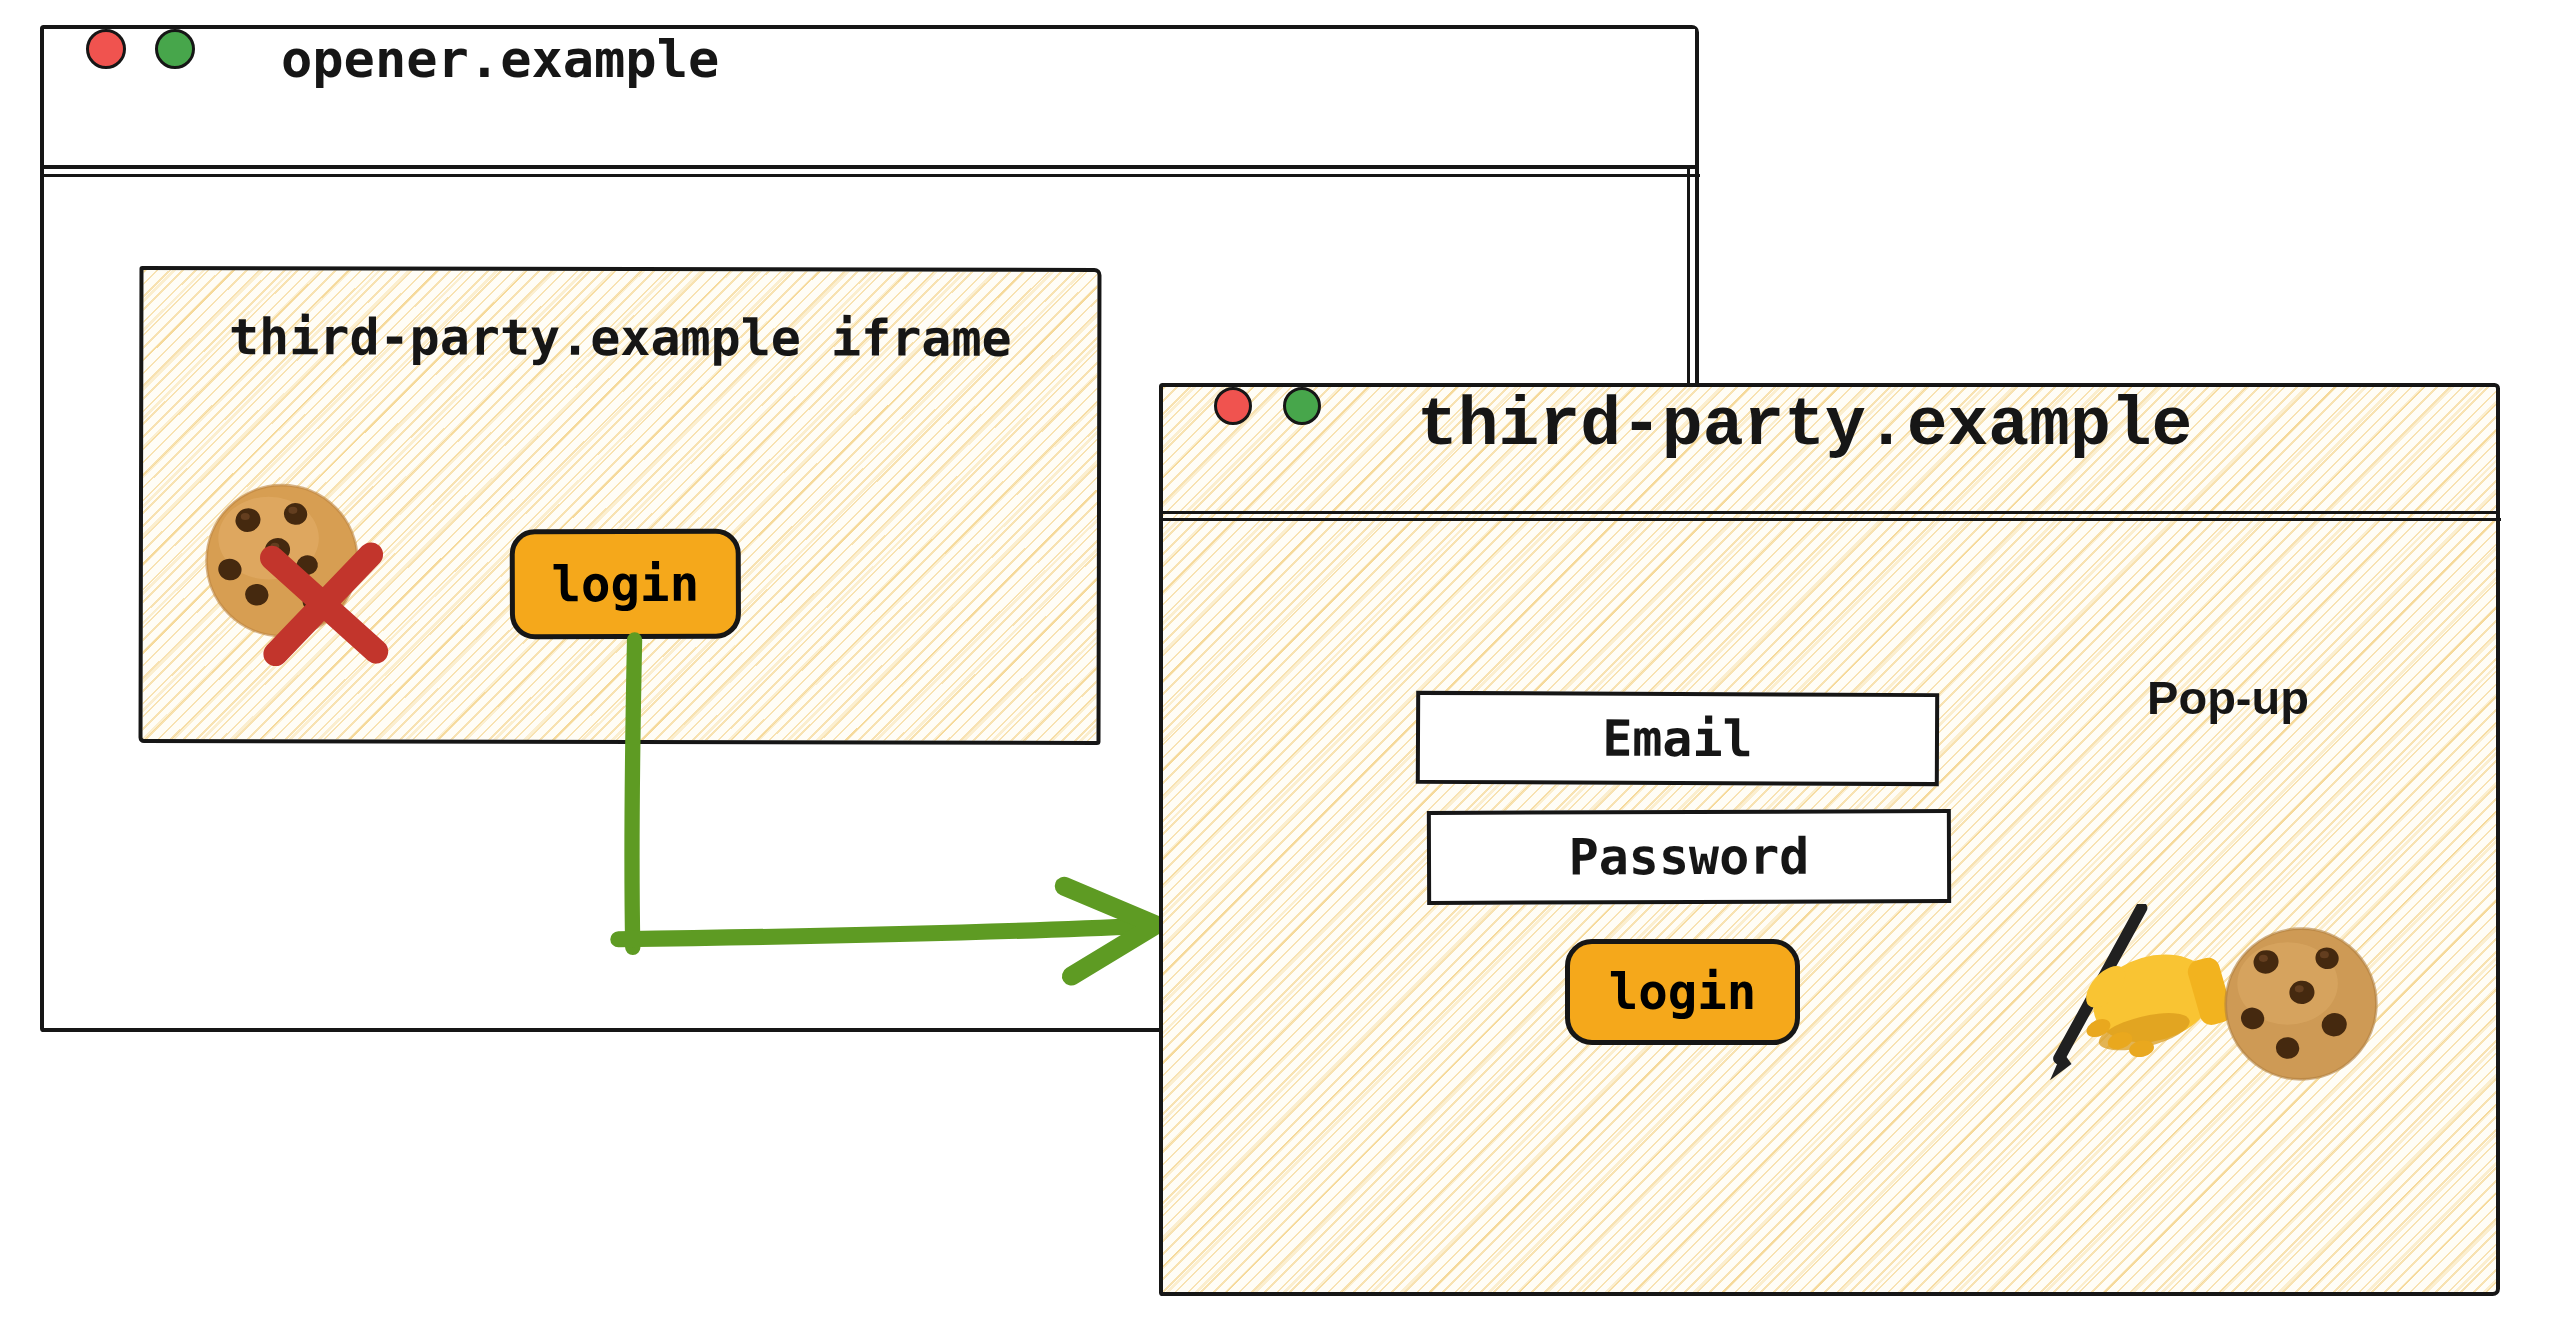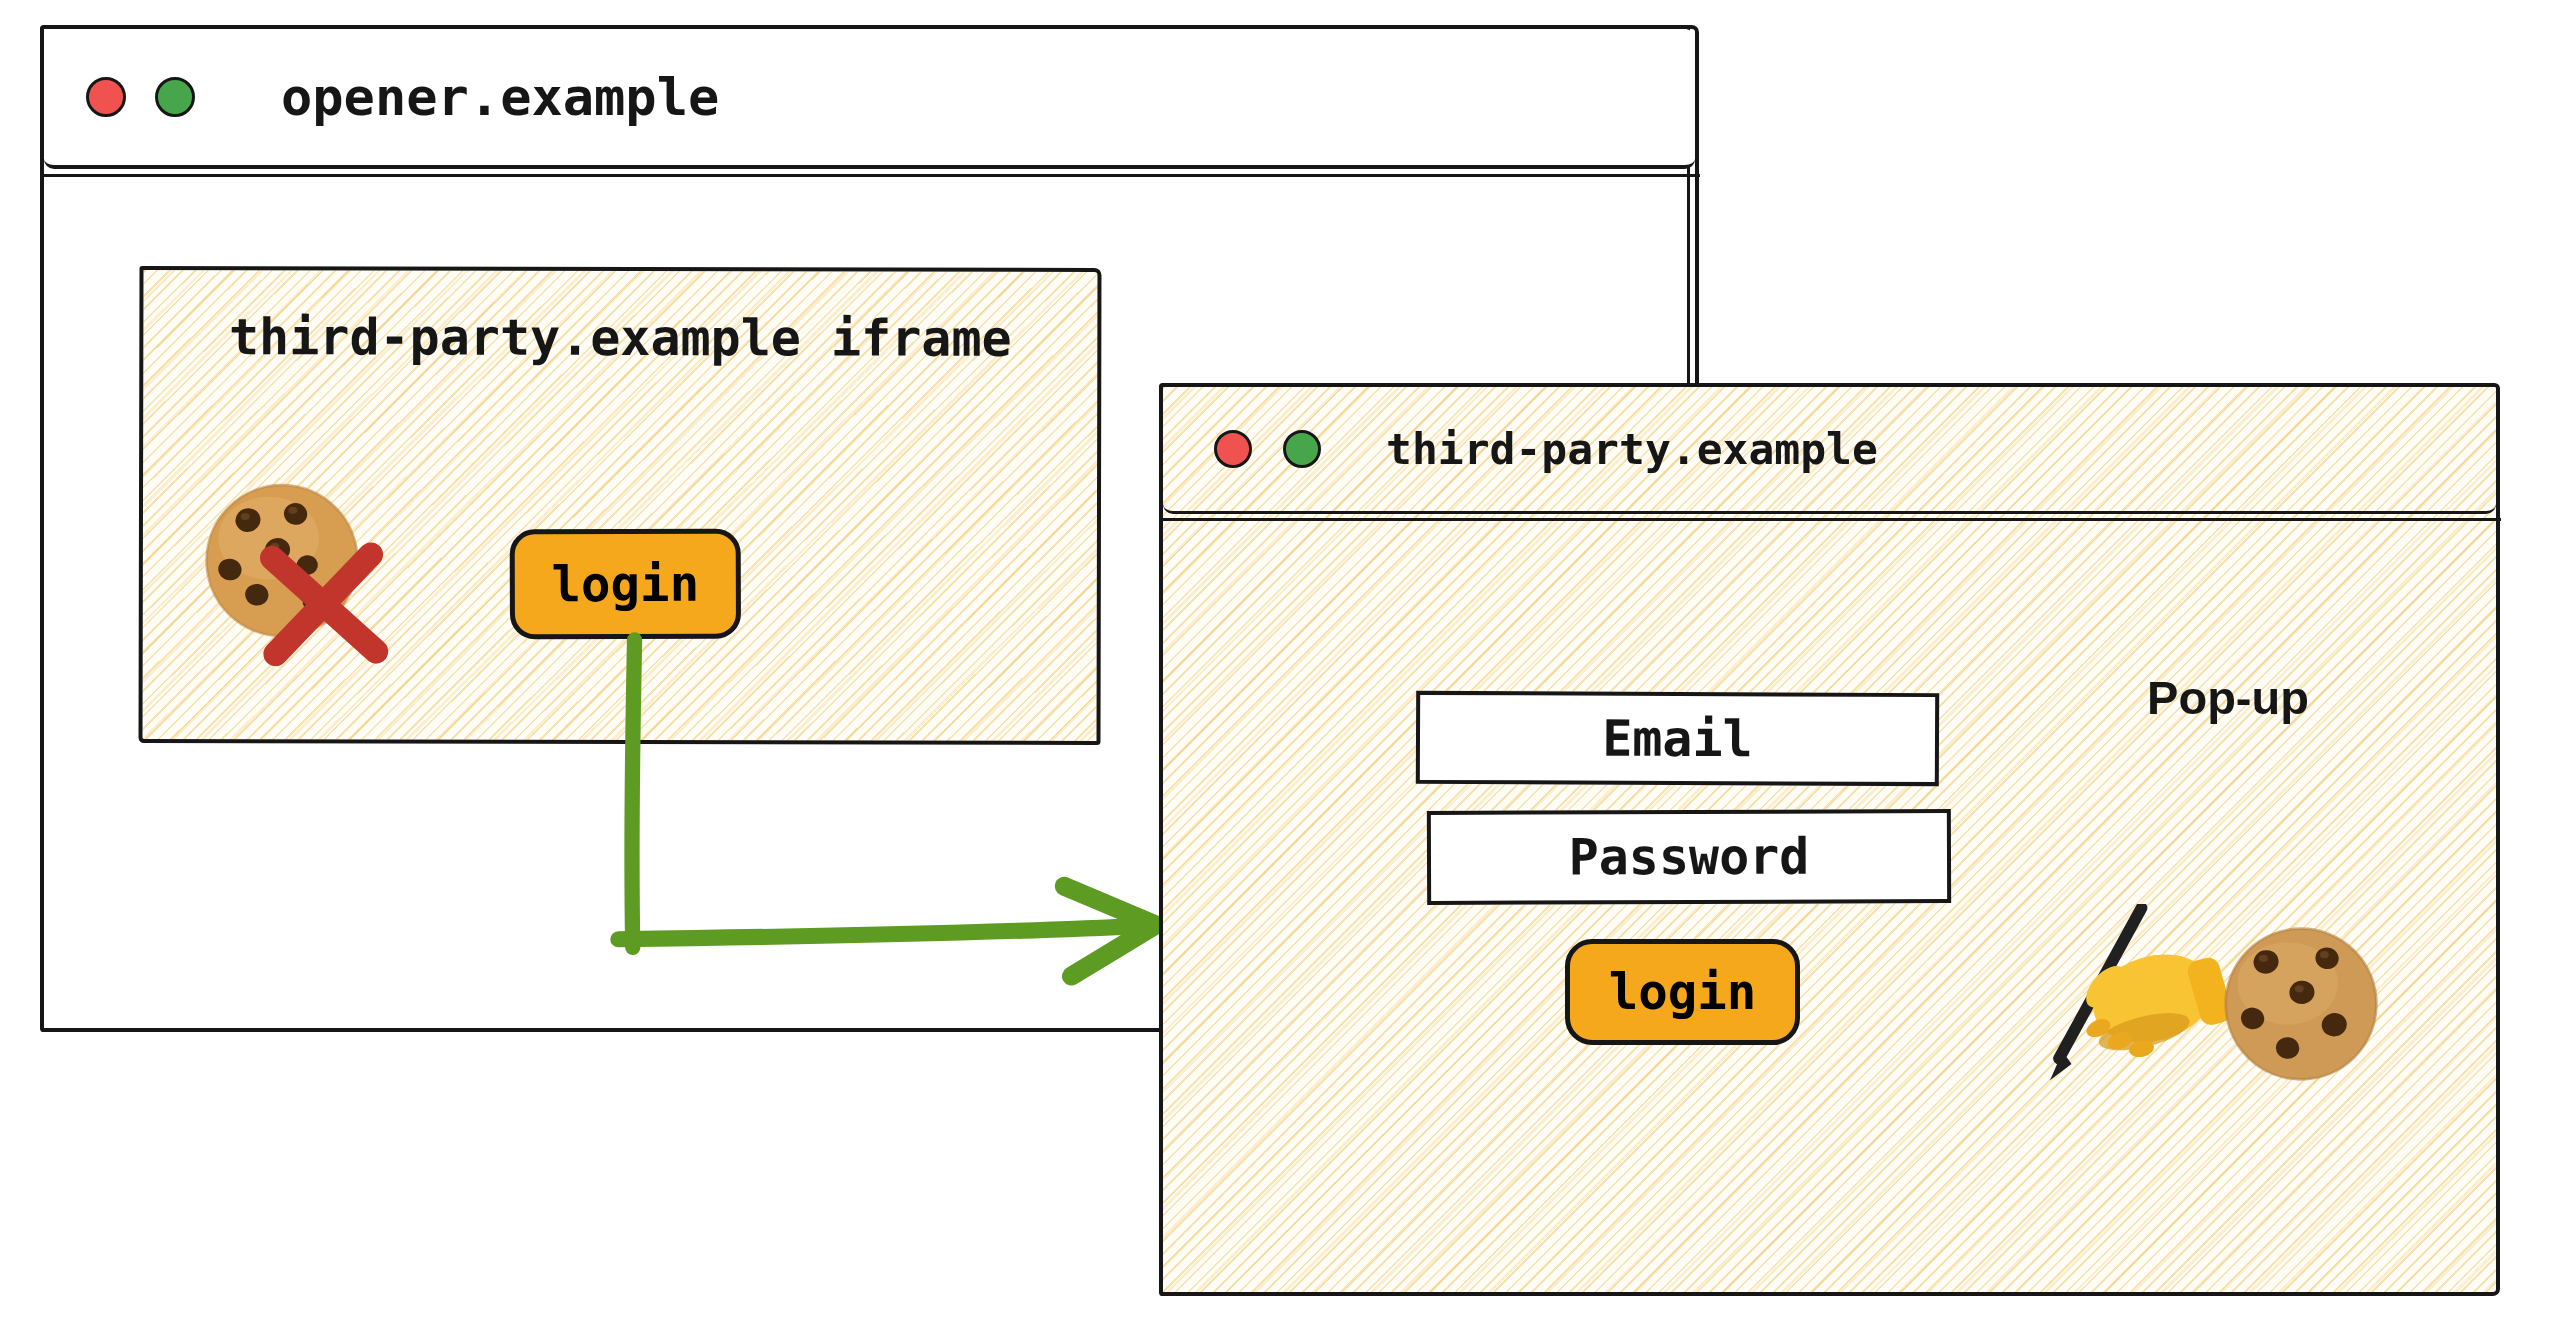--- a/index.html
+++ b/index.html
@@ -14,21 +14,21 @@
 
   
   .hatch{
     background-color:#fffdf6;
     background-image:
       repeating-linear-gradient(135deg, rgba(238,189,83,0.42) 0px, rgba(238,189,83,0.42) 1.8px, transparent 1.8px, transparent 9px),
       repeating-linear-gradient(135deg, rgba(243,205,117,0.30) 0px, rgba(243,205,117,0.30) 2.7px, transparent 2.7px, transparent 20.7px);
   }
 
   .window{position:absolute;border:4.5px solid #161616;box-sizing:border-box;}
-  .titlebar{position:relative;display:flex;align-items:center;box-sizing:border-box;border-radius:10px;}
+  .titlebar{position:relative;display:flex;box-sizing:border-box;}
   .titlebar::after{ 
     content:"";position:absolute;left:-4.5px;right:-4.5px;bottom:-11.7px;height:2.7px;background:#161616;
   }
   .light{border-radius:50%;border:3.6px solid #161616;box-sizing:border-box;flex:0 0 auto;}
   .light.red{background:#F0534F;}
   .light.green{background:#47A64B;}
 
   
   .opener{left:40px;top:25px;width:1659px;height:1007px;background:#fff;border-radius:3.6px 7.2px 5.4px 3.6px;}
   .opener::before{ 
@@ -58,21 +58,21 @@
 
   
   .arrow-svg{position:absolute;left:0;top:0;width:2576px;height:1324px;pointer-events:none;z-index:5;}
 
   
   .popup{left:1159px;top:383px;width:1341px;height:913px;z-index:6;border-radius:3.6px 5.4px 7.2px 3.6px;}
   .popup .titlebar{height:127px;border-bottom:3.6px solid #161616;padding-left:51px;}
   .popup .titlebar::after{bottom:-10px;height:2.7px;}
   .popup .light{width:38px;height:38px;}
   .popup .light + .light{margin-left:31px;}
-  .popup .window-title{margin-left:65px;font-size:43px;}
+  .popup .window-title{margin-left:96px;font-size:68px;font-family:Liberation Mono, monospace;}
 
   .popup-content{position:absolute;left:0;top:141px;right:0;bottom:0;margin-left:24px;}
   .field{
     position:absolute;background:#ffffff;border:4.5px solid #161616;box-sizing:border-box;
     display:flex;align-items:center;justify-content:center;
     font-size:50px;font-weight:700;color:#161616;cursor:text;
   }
   .email-field{left:229px;top:164px;width:523px;height:93px;transform:rotate(0.25deg);}
   .password-field{left:240px;top:282px;width:524px;height:94px;transform:rotate(-0.2deg);}
   .popup-login{left:378px;top:411px;width:235px;height:106px;border-radius:27px;}

